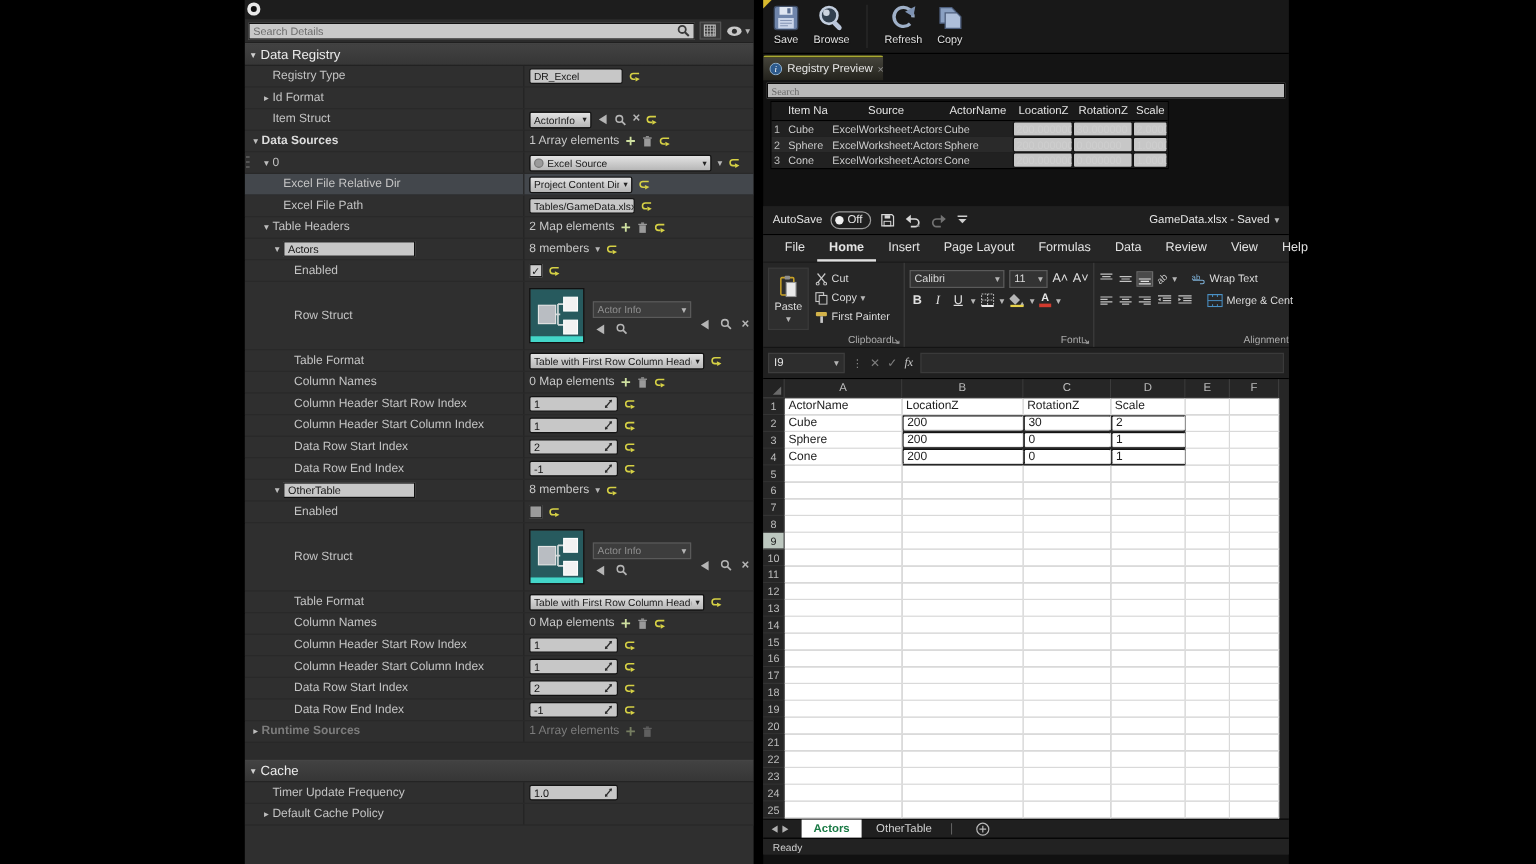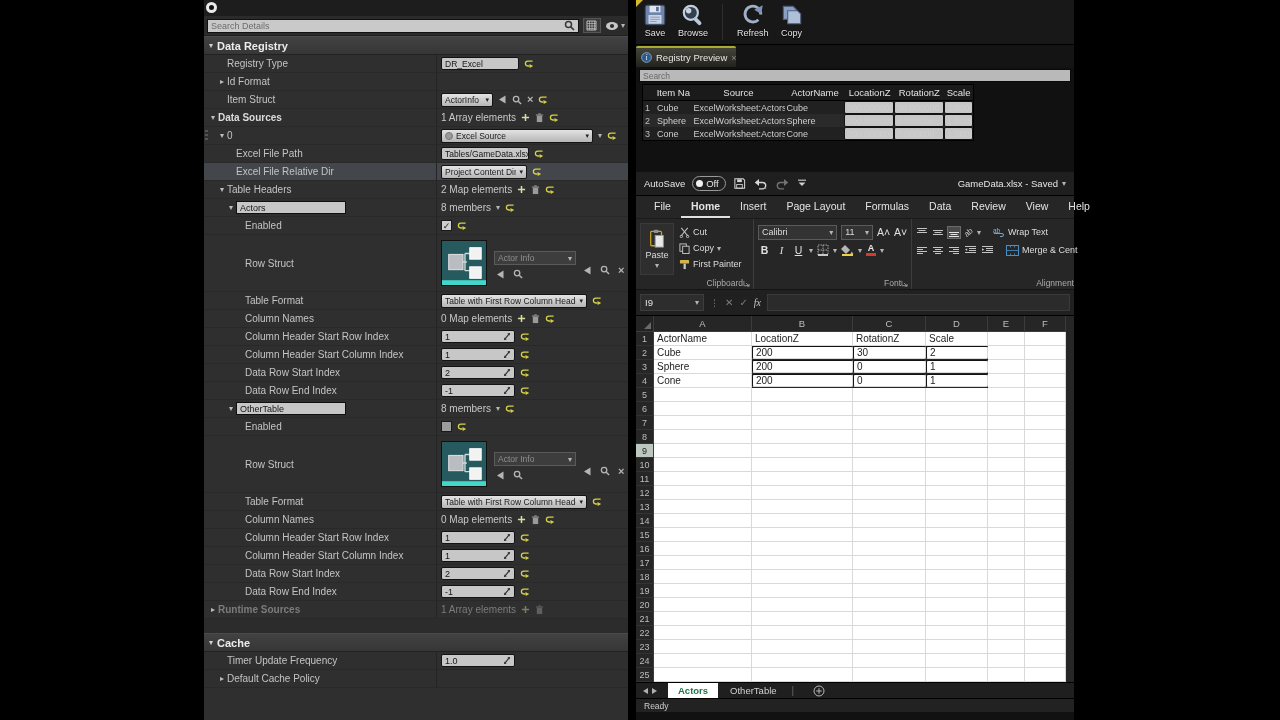--- a/index.html
+++ b/index.html
@@ -10,21 +10,21 @@
   #ue{position:absolute;left:204px;top:0;width:424px;height:720px;background:#2f2f2f;overflow:hidden}
   .topstrip{height:16px;background:#1d1d1d;position:relative}
   .ring{position:absolute;left:2px;top:2px;width:11px;height:11px;border:3px solid #e9e9e9;border-radius:50%;background:#101010}
   .searchrow{height:20px;background:#2b2b2b;display:flex;align-items:center;padding:0 3px;gap:4px;border-bottom:1px solid #202020}
   .sbox{flex:1;height:14px;background:#c9c9c9;border:1px solid #111;display:flex;align-items:center;padding:0 3px}
   .sbox input{flex:1;border:0;background:transparent;font-size:9px;color:#333;outline:none;font-family:"Liberation Sans",sans-serif}
   .sbox input::placeholder{color:#6d6d6d}
   .sqbtn{width:18px;height:15px;background:#3a3a3a;border:1px solid #555;display:flex;align-items:center;justify-content:center}
   .eyewrap{display:flex;align-items:center;gap:2px}
   .hdr{height:19px;background:linear-gradient(#424242,#363636);display:flex;align-items:center;gap:4px;padding-left:5px;border-top:1px solid #4a4a4a;border-bottom:1px solid #222}
-  .hdr .htxt{font-size:11px;font-weight:bold;color:#ececec}
+  .hdr .htxt{font-size:11px;font-weight:normal;color:#ececec}
   .htri{font-size:8px;color:#d0d0d0}
   .prow{display:flex;align-items:center;height:18px;border-bottom:1px solid #292929;background:#2f2f2f;position:relative}
   .prow.tall{height:57px}
   .prow.hl{background:#43474c}
   .prow.sp{height:14px;border-bottom:none;background:#2c2c2c}
   .namecol{width:233px;flex:none;height:100%;display:flex;align-items:center;overflow:hidden;border-right:1px solid #242424}
   .valcol{flex:1;height:100%;display:flex;align-items:center;gap:5px;padding-left:4px;overflow:hidden}
   .arr{width:10px;flex:none;text-align:center;font-size:8px;color:#bdbdbd}
   .plabel{font-size:10px;color:#c4c4c4;white-space:nowrap}
   .plabel.b{font-weight:bold;color:#dcdcdc}
@@ -57,21 +57,21 @@
   .cornertri{position:absolute;left:0;top:0;width:0;height:0;border-top:7px solid #d8b92e;border-right:7px solid transparent;z-index:3}
   .rtoolbar{position:absolute;left:0;top:0;width:438px;height:45px;background:#181818;border-bottom:1px solid #000;display:flex;align-items:flex-start;padding:2px 6px;gap:10px}
   .tbtn{display:flex;flex-direction:column;align-items:center;gap:0;background:none;border:0;cursor:default}
   .tlabel{font-size:9px;color:#e2e2e2;text-shadow:0 1px 1px #000}
   .tsep{width:1px;height:36px;background:#2c2c2c;margin:2px 4px}
   .rtabbar{position:absolute;left:0;top:45px;width:438px;height:22px;background:#141414}
   .rtab{position:absolute;left:0;top:1px;width:100px;height:21px;background:linear-gradient(#45443b,#23221c);border-top:2px solid #a8a832;display:flex;align-items:center;gap:4px;padding:0 5px;border-radius:2px 2px 0 0}
   .rtabtxt{font-size:9.5px;color:#e6e6e6;flex:1;white-space:nowrap}
   .rtabx{font-size:9px;color:#8a8a8a}
   .rsearch{position:absolute;left:3px;top:69px;width:432px;height:13px;background:#b9b9b9;border:1px solid #0a0a0a;display:flex;align-items:center;padding:0 3px}
-  .rsearch input{flex:1;border:0;background:transparent;font-size:8.5px;color:#333;outline:none;font-family:Liberation Sans, sans-serif}
+  .rsearch input{flex:1;border:0;background:transparent;font-size:8.5px;color:#333;outline:none;font-family:Liberation Serif, serif}
   .rsearch input::placeholder{color:#6a6a6a}
   .pt{position:absolute;left:6px;top:84px;width:332px;background:#1d1d1d;border:1px solid #000}
   .pthr{display:flex;height:16px;background:#1a1a1a;border-bottom:1px solid #000}
   .pth{font-size:9.5px;font-weight:normal;color:#e4e4e4;display:flex;align-items:center;justify-content:center;white-space:nowrap;overflow:hidden}
   .ptr{display:flex;height:13px;align-items:center}
   .ptr:nth-child(odd){background:#2a2a2a}
   .ptr:nth-child(even){background:#212121}
   .ptc{font-size:9px;color:#cecece;white-space:nowrap;overflow:hidden;padding:0 2px}
   .ptc.rn{color:#bdbdbd}
   .ptc.num{text-align:left}
@@ -259,47 +259,47 @@
             </div>
             <span class="cg">▾</span>
             <span class="icw">
               <svg width="10" height="10" viewBox="0 0 10 10">
                 <path d="M8.6 2.2H3.8a2.4 2.4 0 0 0 0 4.8h1.7" fill="none" stroke="#d6d145" stroke-width="1.3"></path>
                 <path d="M5.4 5.1L9.2 6.9 5.7 8.9z" fill="#d6d145"></path>
               </svg>
             </span>
           </div>
         </div>
-        <div class="prow">
-          <div class="namecol">
-            <span style="width: 22px; flex: 0 0 auto;"></span>
-            <span class="arr"></span>
-            <span class="plabel">Excel File Path</span>
-          </div>
-          <div class="valcol">
-            <div class="tfield" style="width: 88px;">Tables/GameData.xlsx</div>
-            <span class="icw">
-              <svg width="10" height="10" viewBox="0 0 10 10">
-                <path d="M8.6 2.2H3.8a2.4 2.4 0 0 0 0 4.8h1.7" fill="none" stroke="#d6d145" stroke-width="1.3"></path>
-                <path d="M5.4 5.1L9.2 6.9 5.7 8.9z" fill="#d6d145"></path>
-              </svg>
-            </span>
-          </div>
-        </div>
         <div class="prow hl">
           <div class="namecol">
             <span style="width: 22px; flex: 0 0 auto;"></span>
             <span class="arr"></span>
             <span class="plabel">Excel File Relative Dir</span>
           </div>
           <div class="valcol">
             <div class="combo" style="width: 86px;">
               <span class="combotext">Project Content Dir</span>
               <span class="combocaret">▾</span>
             </div>
+            <span class="icw">
+              <svg width="10" height="10" viewBox="0 0 10 10">
+                <path d="M8.6 2.2H3.8a2.4 2.4 0 0 0 0 4.8h1.7" fill="none" stroke="#d6d145" stroke-width="1.3"></path>
+                <path d="M5.4 5.1L9.2 6.9 5.7 8.9z" fill="#d6d145"></path>
+              </svg>
+            </span>
+          </div>
+        </div>
+        <div class="prow">
+          <div class="namecol">
+            <span style="width: 22px; flex: 0 0 auto;"></span>
+            <span class="arr"></span>
+            <span class="plabel">Excel File Path</span>
+          </div>
+          <div class="valcol">
+            <div class="tfield" style="width: 88px;">Tables/GameData.xlsx</div>
             <span class="icw">
               <svg width="10" height="10" viewBox="0 0 10 10">
                 <path d="M8.6 2.2H3.8a2.4 2.4 0 0 0 0 4.8h1.7" fill="none" stroke="#d6d145" stroke-width="1.3"></path>
                 <path d="M5.4 5.1L9.2 6.9 5.7 8.9z" fill="#d6d145"></path>
               </svg>
             </span>
           </div>
         </div>
         <div class="prow">
           <div class="namecol">

